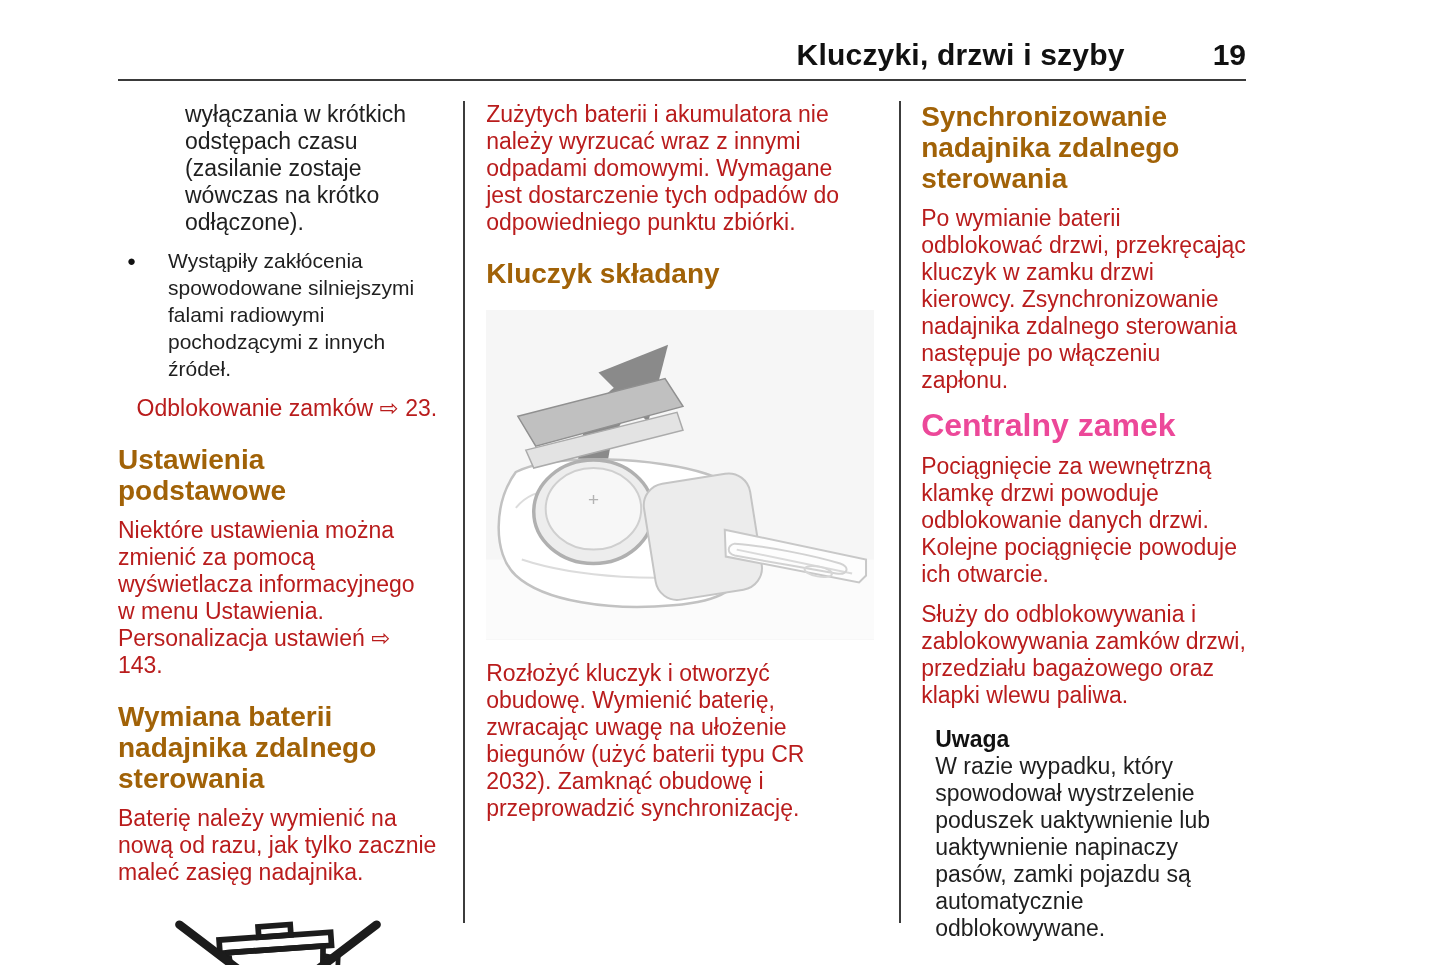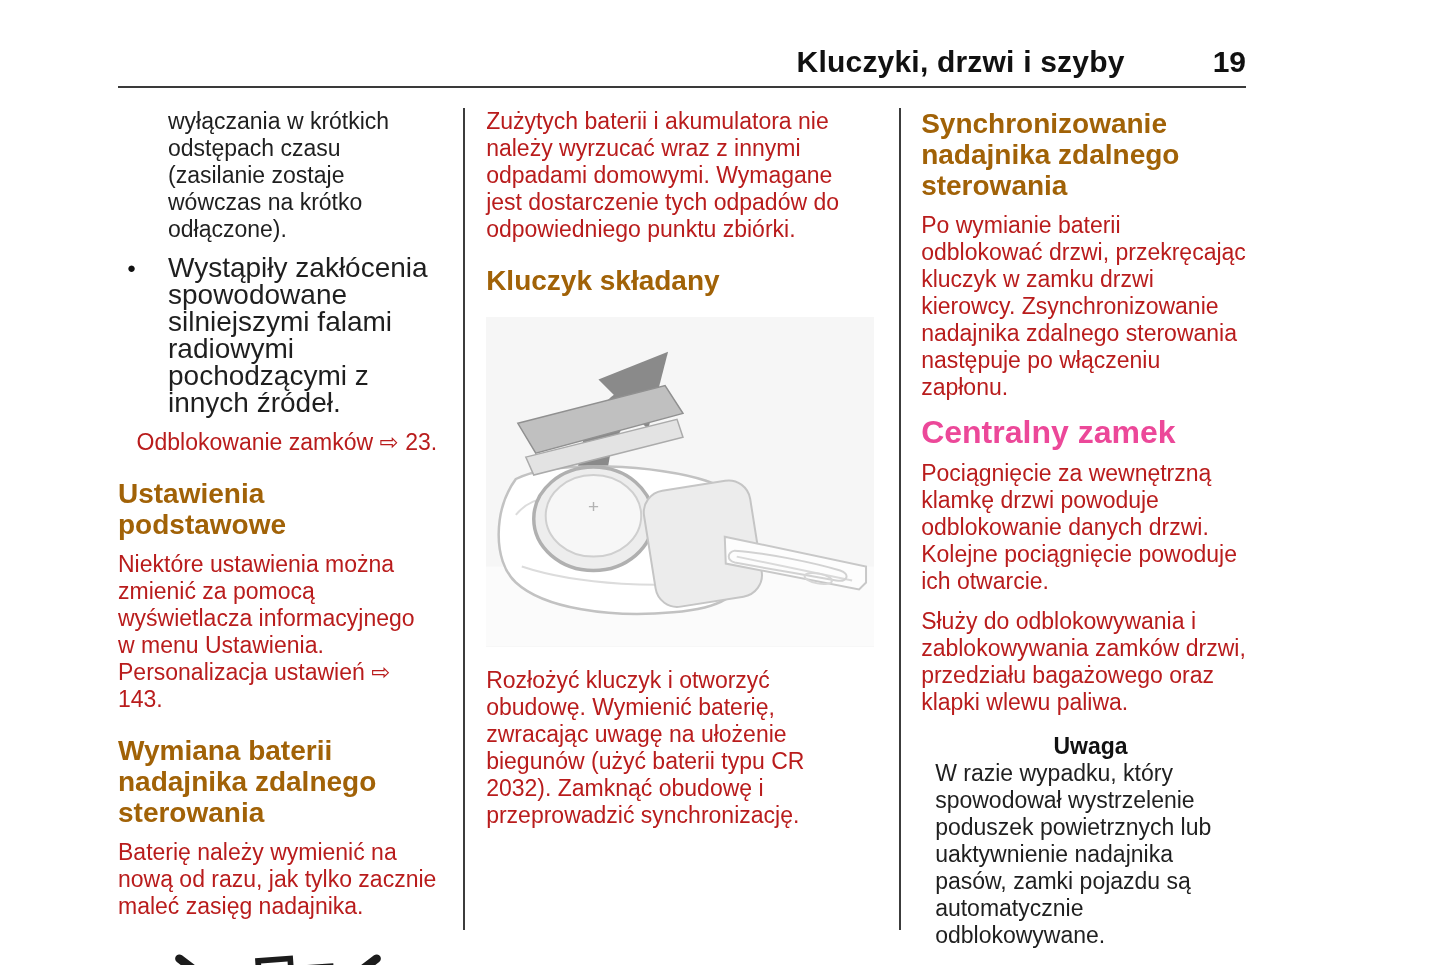--- a/index.html
+++ b/index.html
@@ -6,21 +6,21 @@
   body {
     width: 1445px; height: 965px;
     font-family: "Liberation Sans", "DejaVu Sans", sans-serif;
     color: #1f1f1f;
     -webkit-font-smoothing: antialiased;
     overflow: hidden;
   }
   .page {
     box-sizing: border-box;
     width: 1301px; height: 965px;
-    padding: 7px 55px 0 118px;
+    padding: 0 55px 0 118px;
   }
   
   .header {
     display: flex;
     justify-content: flex-end;
     align-items: baseline;
     padding-top: 38px;
     padding-bottom: 7px;
     border-bottom: 2px solid #3a3a3a;
   }
@@ -51,31 +51,31 @@
     font-size: 28px; line-height: 31px; font-weight: bold; color: #a16207;
     margin: 22px 0 11px 0;
   }
   .h3-first { margin-top: 0; }
   .h2 {
     font-size: 32px; line-height: 36px; font-weight: bold; color: #ec4899;
     margin: 12px 0 10px 0;
   }
   .bullet-row { display: flex; margin: 0 0 0 0; }
   .bullet-cont {
-    font-size: 23px; line-height: 27px; margin: 0 0 11px 50px;
+    font-size: 23px; line-height: 27px; margin: 0 0 11px 67px;
   }
   .bullet-dot {
     flex: none; width: 50px; padding-left: 9px; box-sizing: border-box;
     font-size: 15px; line-height: 27px; color: #111;
   }
-  .bullet-text { font-size: 28px; line-height: 27px; }
+  .bullet-text { font-size: 21px; line-height: 27px; }
   .note {
     margin: 16px 0 0 14px;
   }
-  .note-title { font-size: 23px; line-height: 28px; font-weight: bold; color: #111; text-align: center; }
+  .note-title { font-size: 23px; line-height: 28px; font-weight: bold; color: #111; }
   .note-body { font-size: 23px; line-height: 27px; }
 
   
   .weee-wrap { display: flex; justify-content: center; margin-top: 14px; }
   .keyfig {
     width: 388px; height: 330px; margin: 10px 0 16px 0;
     background: #f6f6f6;
   }
 </style>
 </head>
@@ -171,18 +171,18 @@
     <div class="col col3">
       <div class="h3 h3-first">Synchronizowanie nadajnika zdalnego sterowania</div>
       <p class="para">Po wymianie baterii odblokować drzwi, przekręcając kluczyk w zamku drzwi kierowcy. Zsynchronizowanie nadajnika zdalnego sterowania następuje po włączeniu zapłonu.</p>
 
       <div class="h2">Centralny zamek</div>
       <p class="para">Pociągnięcie za wewnętrzną klamkę drzwi powoduje odblokowanie danych drzwi. Kolejne pociągnięcie powoduje ich otwarcie.</p>
       <p class="para">Służy do odblokowywania i zablokowywania zamków drzwi, przedziału bagażowego oraz klapki wlewu paliwa.</p>
 
       <div class="note">
         <div class="note-title">Uwaga</div>
-        <div class="note-body">W razie wypadku, który spowodował wystrzelenie poduszek powietrznych lub uaktywnienie nadajnika pasów, zamki pojazdu są automatycznie odblokowywane.</div>
+        <div class="note-body">W razie wypadku, który spowodował wystrzelenie poduszek uaktywnienie lub uaktywnienie napinaczy pasów, zamki pojazdu są automatycznie odblokowywane.</div>
       </div>
     </div>
 
   </div>
 </div>
 
 </body></html>

